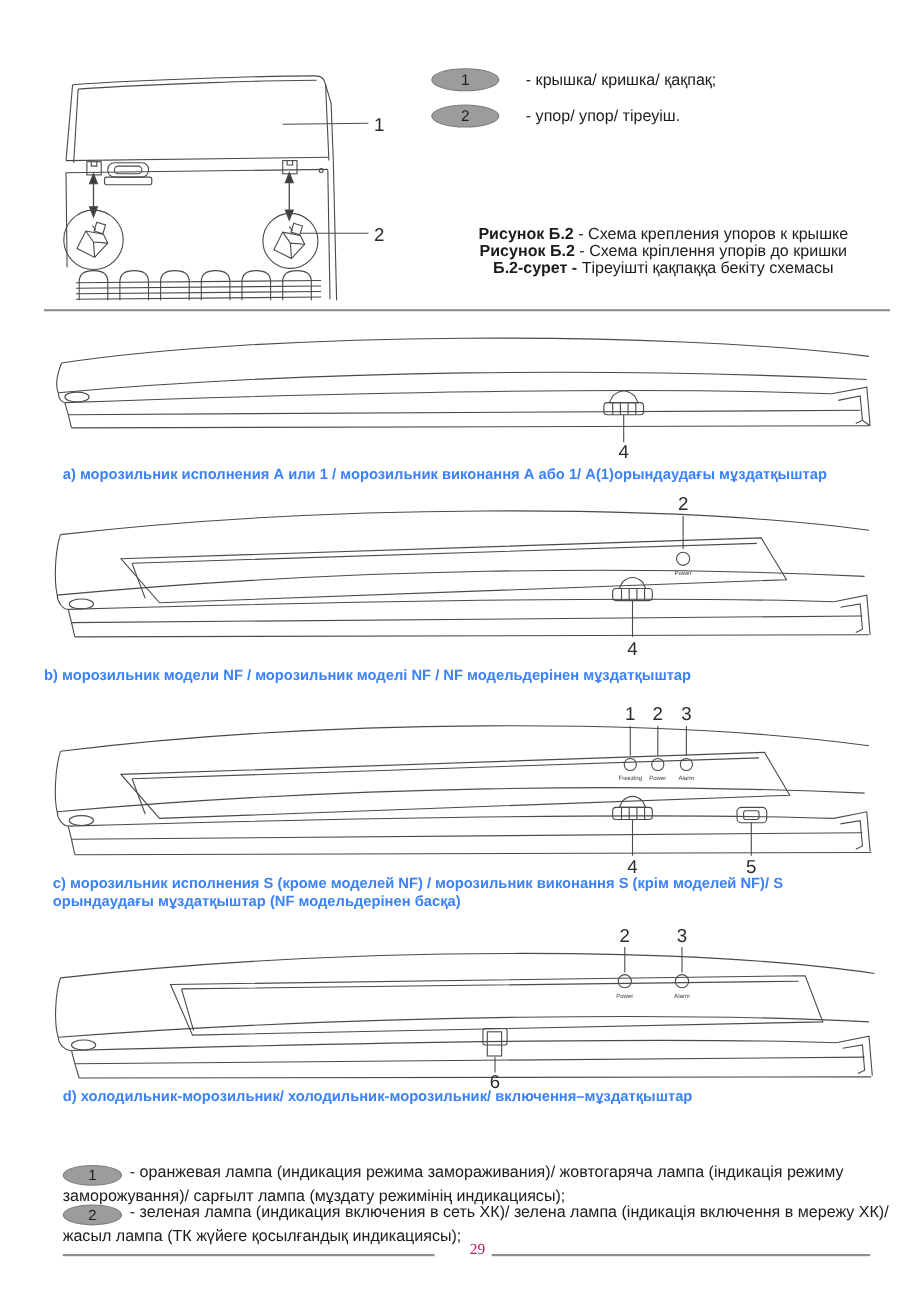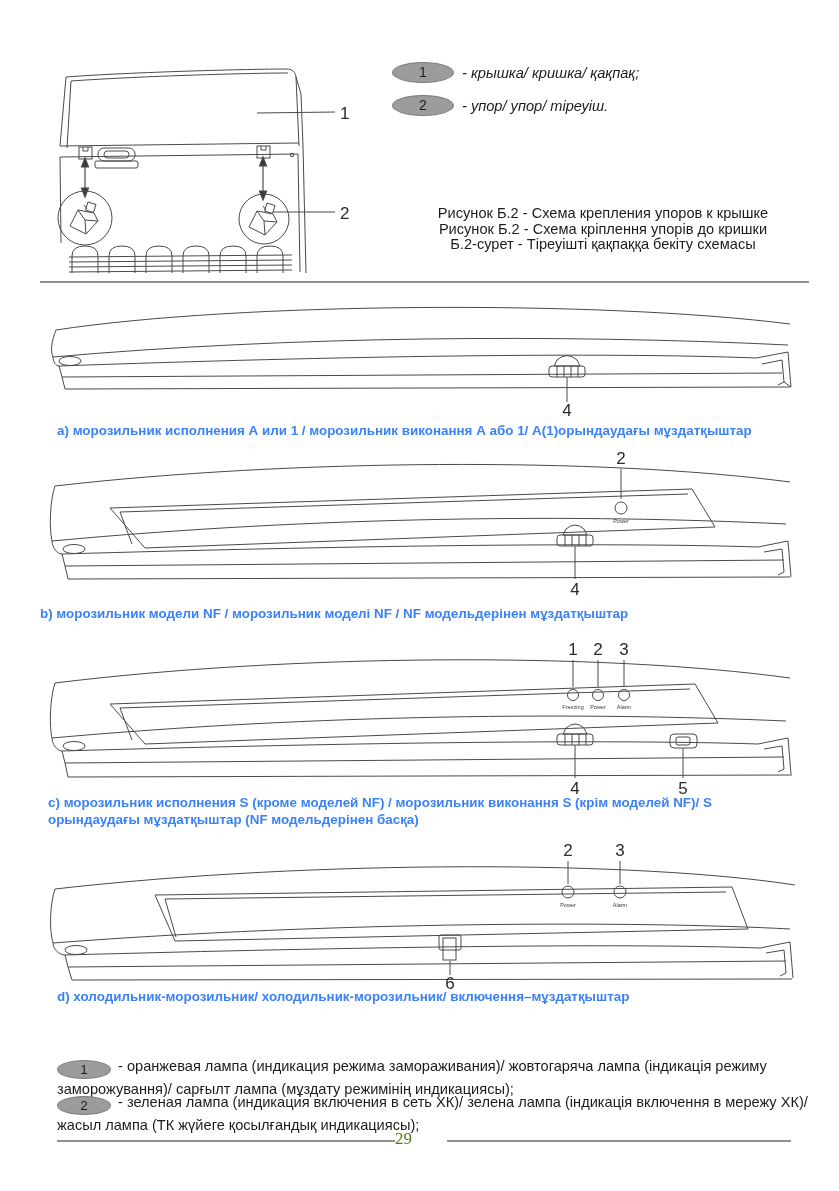--- a/index.html
+++ b/index.html
@@ -17,47 +17,47 @@
   .badge{
     display:inline-block;background:#9c9c9c;border:1px solid #7d7d7d;
     border-radius:50%;text-align:center;color:#1d1d1d;
   }
   .badge-lg{width:60px;height:19px;line-height:19px;font-size:14px;}
   .badge-sm{width:52px;height:17px;line-height:17px;font-size:13.5px;vertical-align:-3px;margin-right:7px;}
 
   
   .b2-legend{left:392px;top:62px;width:438px;font-size:14.6px;}
   .b2-legend .legend-item{display:flex;align-items:center;margin-bottom:12px;}
-  .b2-legend .legend-text{margin-left:8px;font-style:italic;}
+  .b2-legend .legend-text{margin-left:24px;}
 
   
   .b2-caption{left:386px;top:206px;width:434px;text-align:center;
     font-size:14.6px;line-height:15.6px;}
-  .b2-caption b{font-weight:normal;}
+  .b2-caption b{font-weight:bold;}
 
   .separator{left:40px;top:281px;width:769px;height:2px;background:#8f8f8f;}
 
   .fig-caption{font-weight:bold;font-size:13.4px;line-height:17px;color:#3b82f6;}
   .nowrap{white-space:nowrap;}
   .cap-a{left:57px;top:422px;width:770px;}
   .cap-b{left:40px;top:605px;width:770px;}
   .cap-c{left:48px;top:794px;width:756px;}
   .cap-d{left:57px;top:988px;width:770px;}
 
   
   .lamp-item{left:57px;width:752px;font-size:14.6px;line-height:20px;}
   .lamp-item-1{top:1020px;margin-top:36px;}
   .lamp-item-2{top:1075px;margin-top:17px;}
 
   
   .pg-line{top:1140px;height:2px;background:#8f8f8f;}
   .pg-line-left{left:57px;width:338px;}
   .pg-line-right{left:447px;width:344px;}
-  .pg-num{left:395px;top:1129px;width:46px;text-align:left;
-    font-family:"Liberation Serif",serif;font-size:17px;color:#4d7c0f;}
+  .pg-num{left:395px;top:1129px;width:46px;text-align:right;
+    font-family:"Liberation Serif",serif;font-size:14px;color:#be185d;}
 </style>
 </head>
 <body>
 
 <svg class="abs" style="left:52px;top:60px" width="305" height="220" viewBox="0 0 305 220">
   <g stroke="#4a4a4a" stroke-width="1" fill="none">
     <path d="M14,17 C80,12 200,9 234,9 C241,9 243,12 244,17 L247,86"></path>
     <path d="M14,17 L8,86"></path>
     <path d="M19,21 C90,16 200,13 236,13"></path>
     <path d="M19,21 L15,88"></path>

